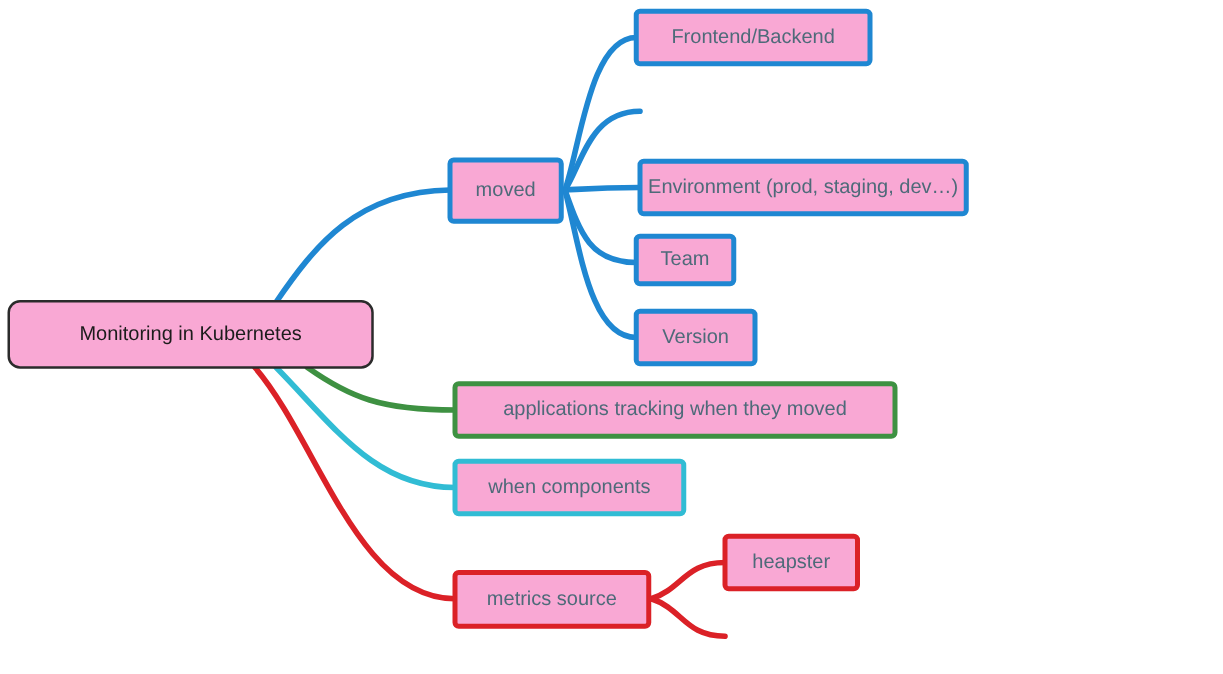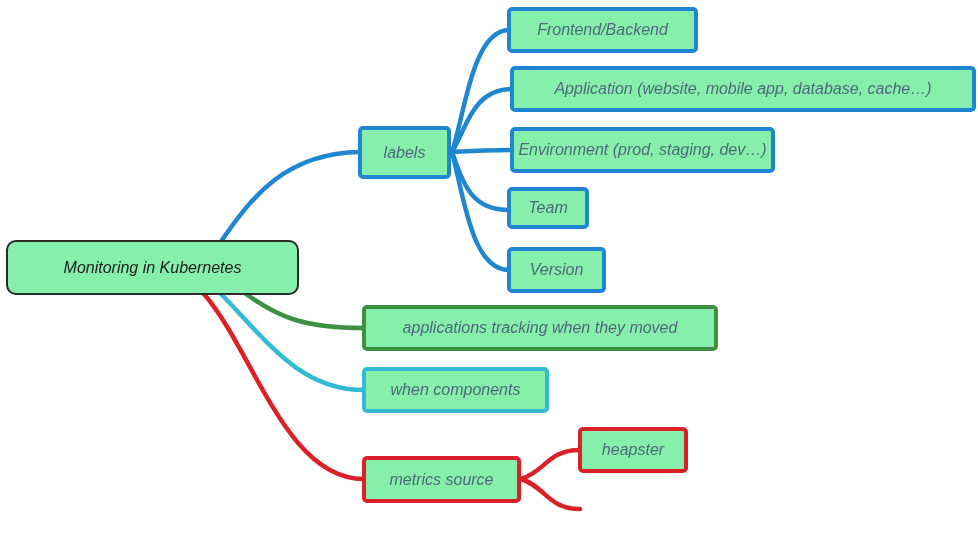--- a/index.html
+++ b/index.html
@@ -21,28 +21,27 @@
     stroke-width: 4.5;
     stroke-linecap: round;
   }
   .node {
     position: absolute;
     box-sizing: border-box;
     display: flex;
     align-items: center;
     justify-content: center;
     white-space: nowrap;
-    background: #86efac;
+    background: #f9a8d4;
     font-size: 16px;
     color: #4e6a79;
     padding: 17px 14px;
     border-radius: 5px;
     border-style: solid;
     border-width: 4px;
-    font-style: italic;
   }
   .node.root {
     border-width: 2px;
     border-color: #2b2b2b;
     border-radius: 10px;
     font-size: 16px;
     color: #1c1c1c;
   }
   .b-blue  { border-color: #1f87d2; }
   .b-green { border-color: #3e9142; }
@@ -80,25 +79,24 @@
     <path d="M 452 152 C 470 151, 480 150, 512 150" stroke="#1f87d2"></path>
     <path d="M 452 152 C 464 186, 472 210, 509 210" stroke="#1f87d2"></path>
     <path d="M 452 152 C 464 198, 472 270, 509 270" stroke="#1f87d2"></path>
 
     <path d="M 521 479 C 546 471, 548 450, 580 450" stroke="#db2127"></path>
     <path d="M 521 479 C 546 487, 548 509, 580 509" stroke="#db2127"></path>
   </svg>
 
   <div class="node root" id="n-root">Monitoring in Kubernetes</div>
 
-  <div class="node b-blue" id="n-labels">labels</div>
+  <div class="node b-blue" id="n-labels">moved</div>
 
   <div class="node b-blue" id="n-frontend">Frontend/Backend</div>
 
-  <div class="node b-blue" id="n-application">Application (website, mobile app, database, cache…)</div>
 
   <div class="node b-blue" id="n-environment">Environment (prod, staging, dev…)</div>
 
   <div class="node b-blue" id="n-team">Team</div>
 
   <div class="node b-blue" id="n-version">Version</div>
 
   <div class="node b-green" id="n-tracking">applications tracking when they moved</div>
 
   <div class="node b-cyan" id="n-more">when components</div>

